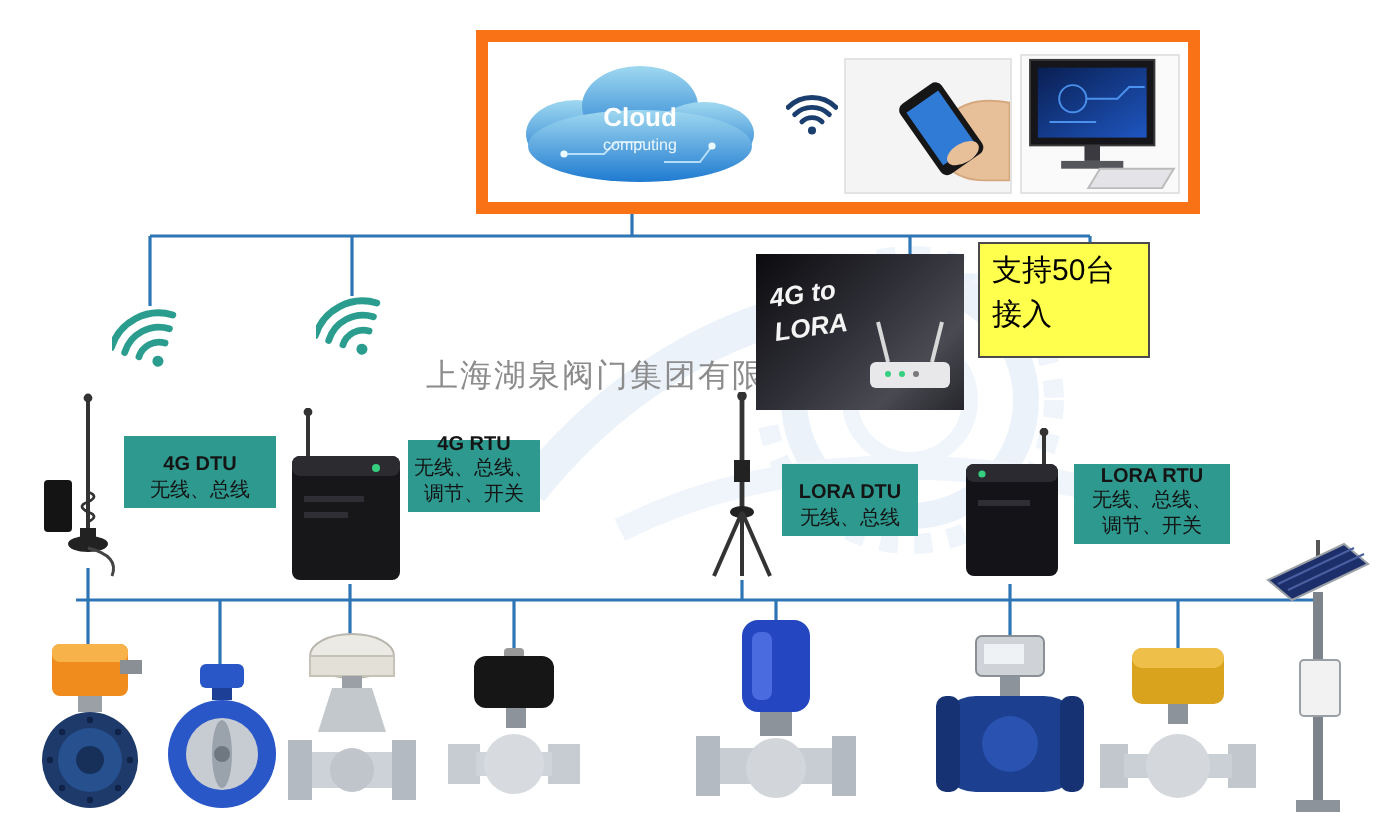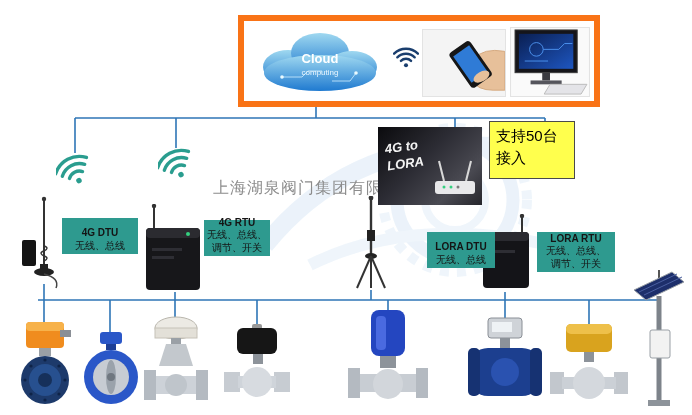--- a/index.html
+++ b/index.html
@@ -215,21 +215,21 @@
     <div class="lb-title">4G DTU</div>
     <div class="lb-line">无线、总线</div>
   </div>
 
   <div class="label-box" style="left:204px;top:220px;width:66px;height:36px;">
     <div class="lb-title">4G RTU</div>
     <div class="lb-line">无线、总线、</div>
     <div class="lb-line">调节、开关</div>
   </div>
 
-  <div class="label-box" style="left:391px;top:232px;width:68px;height:36px;margin-left:36px;">
+  <div class="label-box" style="left:391px;top:232px;width:68px;height:36px;">
     <div class="lb-title">LORA DTU</div>
     <div class="lb-line">无线、总线</div>
   </div>
 
   <div class="label-box" style="left:537px;top:232px;width:78px;height:40px;">
     <div class="lb-title">LORA RTU</div>
     <div class="lb-line">无线、总线、</div>
     <div class="lb-line">调节、开关</div>
   </div>
 

